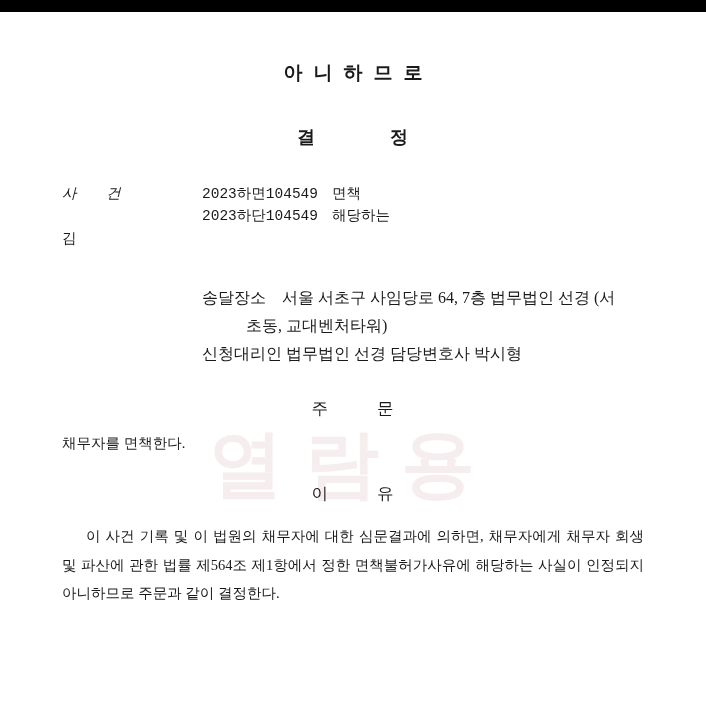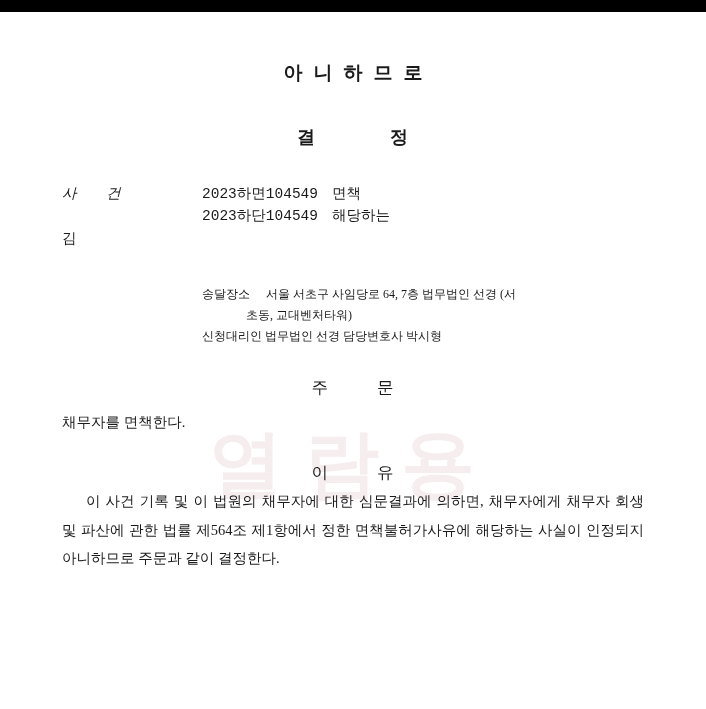--- a/index.html
+++ b/index.html
@@ -87,21 +87,21 @@
   .case-value {
     flex: 1 1 auto;
     font-family: Liberation Mono, monospace;
   }
   .case-value .gap {
     display: inline-block;
     width: 14px;
   }
   .addr-block {
     margin-top: 34px;
-    font-size: 12px;
+    font-size: 16px;
     line-height: 1.75;
     padding-left: 140px;
   }
   .addr-block .gap {
     display: inline-block;
     width: 16px;
   }
   .addr-cont {
     padding-left: 44px;
   }
@@ -114,21 +114,21 @@
   }
   .section-head .sp {
     display: inline-block;
     width: 48px;
   }
   .body-line {
     margin-top: 14px;
     font-size: 14.5px;
   }
   .reason-para {
-    margin-top: 3px;
+    margin-top: 17px;
     font-size: 14.5px;
     line-height: 1.95;
     text-align: justify;
     text-justify: inter-ideograph;
     text-indent: 24px;
     word-break: keep-all;
   }
 </style>
 </head>
 <body>

